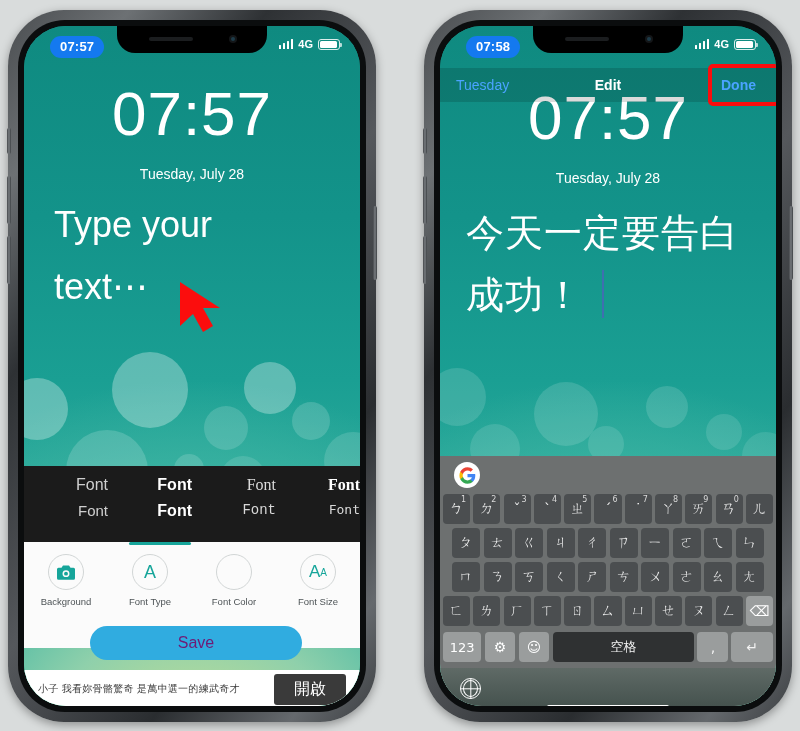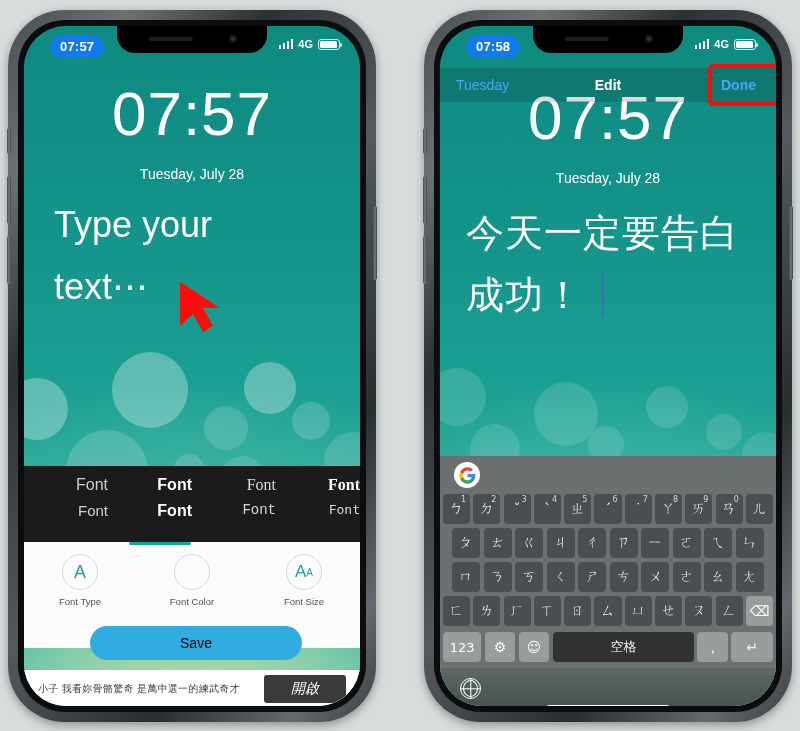--- a/index.html
+++ b/index.html
@@ -107,31 +107,31 @@
   .tool { flex:1; display:flex; flex-direction:column; align-items:center; }
   .tool .ring {
     width:36px; height:36px; border-radius:50%;
     border:1.4px solid #d2d6d6; display:flex; align-items:center; justify-content:center;
     color:#16a59a;
   }
   .tool .lbl { margin-top:6px; font-size:9.5px; color:#4d5356; }
   .tool-active-bar { position:absolute; height:3px; background:#16a59a; border-radius:2px; }
 
   .savebtn {
-    position:absolute; background:#30ace0; color:#000000;
+    position:absolute; background:#30ace0; color:#701a75;
     display:flex; align-items:center; justify-content:center;
-    border-radius:22px; font-size:14px; z-index:6;
+    border-radius:22px; font-size:16px; z-index:6;
   }
   .adbar {
     position:absolute; left:0; right:0; background:#fff; z-index:6;
     display:flex; align-items:center; justify-content:space-between;
     padding:0 14px;
   }
   .adtext { font-size:10px; color:#3c3c3c; letter-spacing:.3px; }
-  .adbtn { background:#3a3a3a; color:#fff; font-size:14px; padding:5px 27px; border-radius:3px;font-style:italic; }
+  .adbtn { background:#3a3a3a; color:#fff; font-size:16px; padding:5px 20px; border-radius:3px; }
   .adinfo { position:absolute; left:4px; bottom:2px; width:9px; height:9px; border:1px solid #7fb89a; border-radius:50%; color:#7fb89a; font-size:7px; line-height:7px; text-align:center; }
 
   
   .editnav {
     position:absolute; left:0; right:0; top:42px; height:34px;
     background:rgba(0,0,0,.14);
     display:flex; align-items:center; z-index:6;
   }
   .editnav .cancel { position:absolute; left:16px; color:#4aa3ff; font-size:14px; }
   .editnav .title { width:100%; text-align:center; color:#fff; font-size:14px; font-weight:bold; }
@@ -242,20 +242,30 @@
             <div class="fontcell fc-bold" style="font-size:16px">Font</div>
             <div class="fontcell fc-mono" style="font-size:14px">Font</div>
             <div class="fontcell fc-mono2">Font</div>
           </div>
         </div>
 
         <div class="toolbar" style="top:516px;height:106px;padding-top:12px">
           <div class="tool-active-bar" style="left:105px;top:0;width:62px"></div>
           <div style="display:flex">
 
+            <div class="tool">
+              <div class="ring">
+                <svg width="18" height="15" viewBox="0 0 24 19" fill="#16a59a">
+                  <path d="M8 0 L16 0 L18 3 L22 3 A2 2 0 0 1 24 5 L24 17 A2 2 0 0 1 22 19 L2 19 A2 2 0 0 1 0 17 L0 5 A2 2 0 0 1 2 3 L6 3 Z"></path>
+                  <circle cx="12" cy="11" r="4.6" fill="#fbfbfb"></circle>
+                  <circle cx="12" cy="11" r="2.6" fill="#16a59a"></circle>
+                </svg>
+              </div>
+              <div class="lbl">Background</div>
+            </div>
 
             <div class="tool">
               <div class="ring" style="font-size:18px">A</div>
               <div class="lbl">Font Type</div>
             </div>
 
             <div class="tool">
               <div class="ring"></div>
               <div class="lbl">Font Color</div>
             </div>

